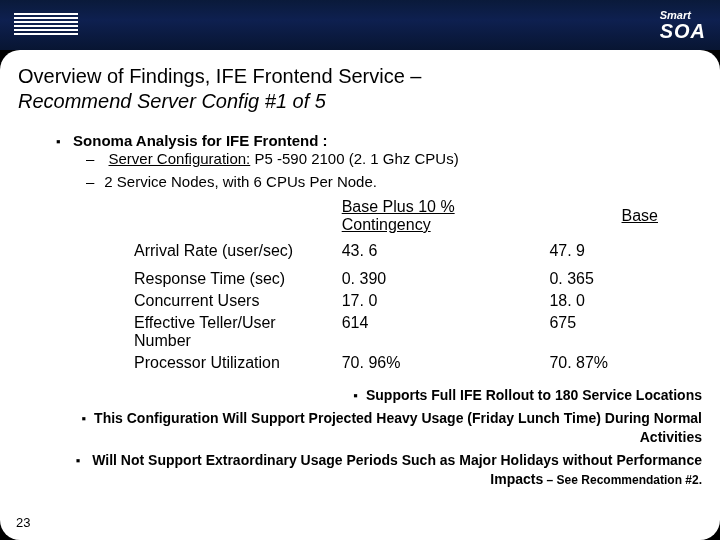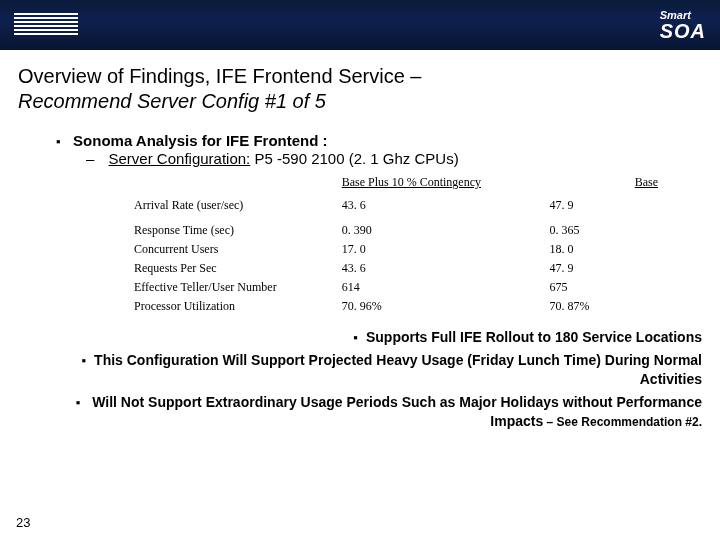--- a/index.html
+++ b/index.html
@@ -33,20 +33,21 @@
     font-size: 16px;
     line-height: 1;
   }
   .soa-badge .small { font-size: 11px; display:block; }
   .soa-badge .big { font-size: 20px; letter-spacing:1px; }
   .content {
     background: #fff;
     height: 490px;
     padding: 14px 18px 10px 18px;
     position: relative;
+    border-radius: 20px;
   }
   h1.title {
     font-size: 20px;
     font-weight: normal;
     line-height: 1.25;
     margin-bottom: 18px;
   }
   h1.title .l2 { font-style: italic; }
   ul.top { list-style: none; margin-left: 38px; }
   ul.top > li { margin-bottom: 6px; }
@@ -65,23 +66,22 @@
   ul.sub > li { margin-bottom: 6px; font-size: 15px; }
   ul.sub > li::before {
     content: "–";
     margin-right: 10px;
     font-size: 15px;
   }
   .server-cfg { text-decoration: underline; }
   table.metrics {
     border-collapse: collapse;
     margin: 6px 0 2px 108px;
-    font-size: 12px;
+    font-size: 16px;
     width: 540px;
-    font-family: Liberation Serif, serif;
   }
   table.metrics th {
     text-align: left;
     font-weight: normal;
     text-decoration: underline;
     padding: 2px 8px 6px 8px;
   }
   table.metrics th.c0 { width: 200px; }
   table.metrics th.c1 { width: 200px; }
   table.metrics th.c2 { width: 120px; text-align: right; }
@@ -146,20 +146,21 @@
     <span class="l2">Recommend Server Config #1 of 5</span>
   </h1>
 
   <ul class="top">
     <li>
       <span class="lbl"><span>Sonoma Analysis for IFE Frontend</span><span class="colon"> :</span></span>
       <ul class="sub">
         <li>
           <span class="server-cfg">Server Configuration:</span><span>  P5 -590 2100 (2. 1 Ghz CPUs)</span>
         </li>
+        <li>2 Service Nodes, with 6 CPUs Per Node.</li>
       </ul>
     </li>
   </ul>
 
   <table class="metrics">
     <thead>
       <tr>
         <th class="c0"></th>
         <th class="c1">Base Plus 10 % Contingency</th>
         <th class="c2">Base</th>
@@ -178,25 +179,20 @@
         </tr>
       <tr>
         <td class="lbl">Response Time (sec)</td>
         <td>0. 390</td>
         <td>0. 365</td>
       </tr>
       <tr>
         <td class="lbl">Concurrent Users</td>
         <td>17. 0</td>
         <td>18. 0</td>
-      </tr>
-      <tr>
-        <td class="lbl">Requests Per Sec</td>
-        <td>43. 6</td>
-        <td>47. 9</td>
       </tr>
       <tr>
         <td class="lbl">Effective Teller/User Number</td>
         <td>614</td>
         <td>675</td>
       </tr>
       <tr>
         <td class="lbl">Processor Utilization</td>
         <td>70. 96%</td>
         <td>70. 87%</td>

